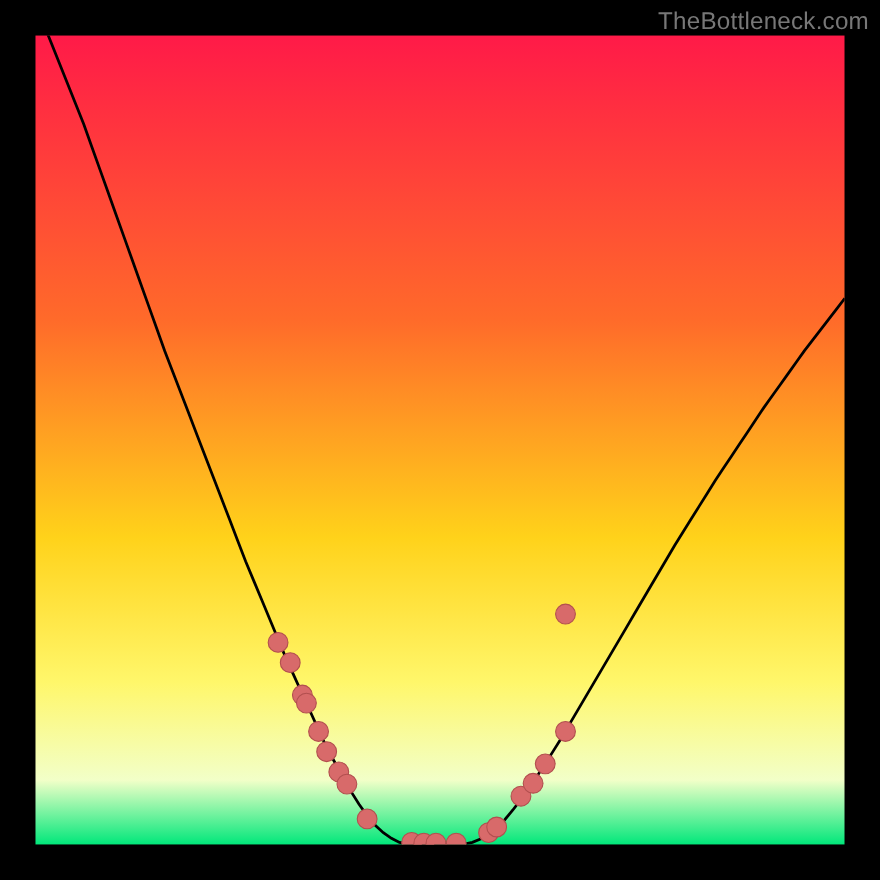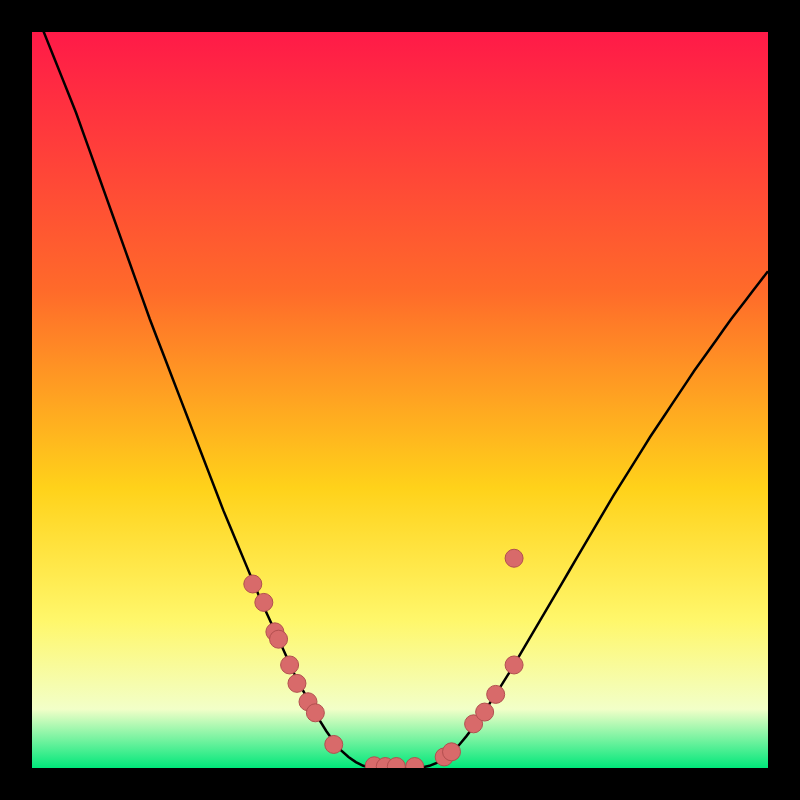--- a/index.html
+++ b/index.html
@@ -36,20 +36,21 @@
     font-weight: 500;
     letter-spacing: 0.2px;
     user-select: none;
   }
   svg { display: block; }
 </style>
 </head>
 <body>
 
 <div class="frame">
+  <div class="attribution">TheBottleneck.com</div>
   <div class="plot">
     <svg id="svg" width="736" height="736" viewBox="0 0 736 736">
       <defs>
         <linearGradient id="bg-grad" x1="0" y1="0" x2="0" y2="1">
           <stop id="g0" offset="0%" stop-color="#ff1a48"></stop>
           <stop id="g1" offset="35%" stop-color="#ff6a2a"></stop>
           <stop id="g2" offset="62%" stop-color="#ffd21a"></stop>
           <stop id="g3" offset="80%" stop-color="#fff76b"></stop>
           <stop id="g4" offset="92%" stop-color="#f2ffc8"></stop>
           <stop id="g5" offset="100%" stop-color="#00e77a"></stop>

